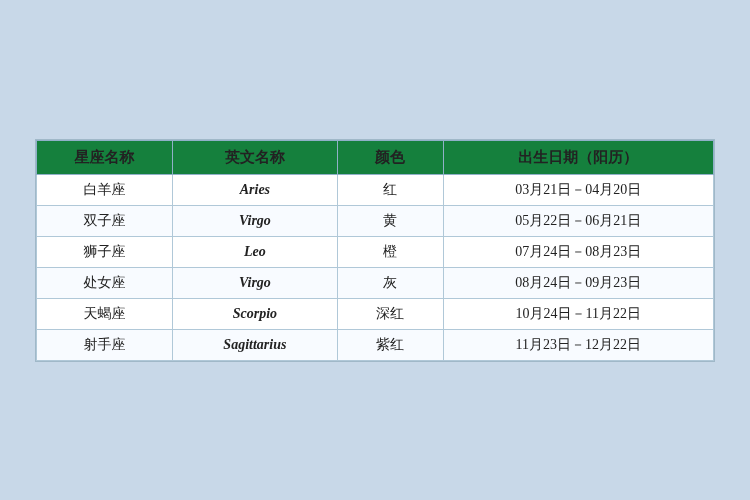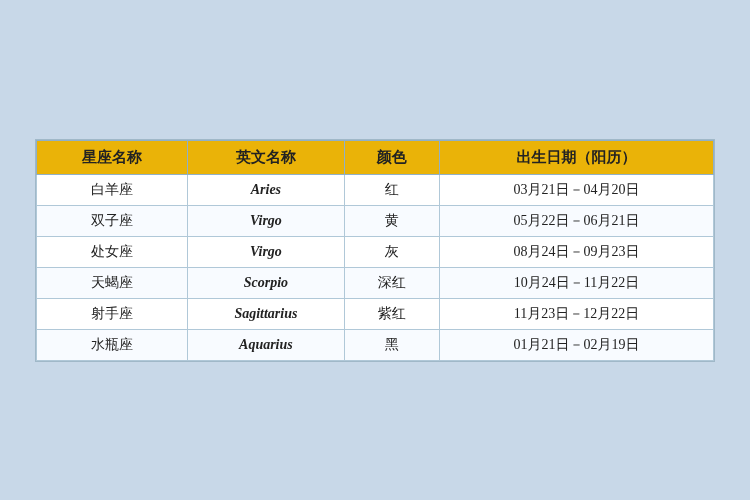--- a/index.html
+++ b/index.html
@@ -16,40 +16,40 @@
     .table-container {
       background: #f0f4f8;
       border: 1px solid #a0b8c8;
       width: 680px;
     }
     table {
       width: 100%;
       border-collapse: collapse;
     }
     thead tr {
-      background-color: #eab308;
+      background-color: #15803d;
       margin-top: 37px;
     }
     thead th {
       border: 1px solid #90b0c8;
       padding: 7px 10px;
       text-align: center;
       font-weight: bold;
       color: #222;
       font-size: 15px;
     }
     tbody tr {
       background-color: #ffffff;
     }
     tbody tr:nth-child(even) {
       background-color: #f8fbff;
     }
     tbody td {
       border: 1px solid #b0c8d8;
-      padding: 6px 10px;
+      padding: 6px 17px;
       text-align: center;
       color: #222;
       font-size: 14px;
     }
     tbody td:nth-child(2) {
       font-style: italic;
       font-weight: bold;
     }
   </style>
 </head>
@@ -72,38 +72,38 @@
           <td>红</td>
           <td>03月21日－04月20日</td>
         </tr>
         <tr>
           <td>双子座</td>
           <td>Virgo</td>
           <td>黄</td>
           <td>05月22日－06月21日</td>
         </tr>
         <tr>
+          <td>狮子座</td>
+          <td>Leo</td>
+          <td>橙</td>
+          <td>07月24日－08月23日</td>
+        </tr>
+        <tr>
           <td>处女座</td>
           <td>Virgo</td>
           <td>灰</td>
           <td>08月24日－09月23日</td>
         </tr>
         <tr>
           <td>天蝎座</td>
           <td>Scorpio</td>
           <td>深红</td>
           <td>10月24日－11月22日</td>
         </tr>
         <tr>
           <td>射手座</td>
           <td>Sagittarius</td>
           <td>紫红</td>
           <td>11月23日－12月22日</td>
         </tr>
-        <tr>
-          <td>水瓶座</td>
-          <td>Aquarius</td>
-          <td>黑</td>
-          <td>01月21日－02月19日</td>
-        </tr>
       </tbody>
   </table>
 </div>
 
 </body></html>

